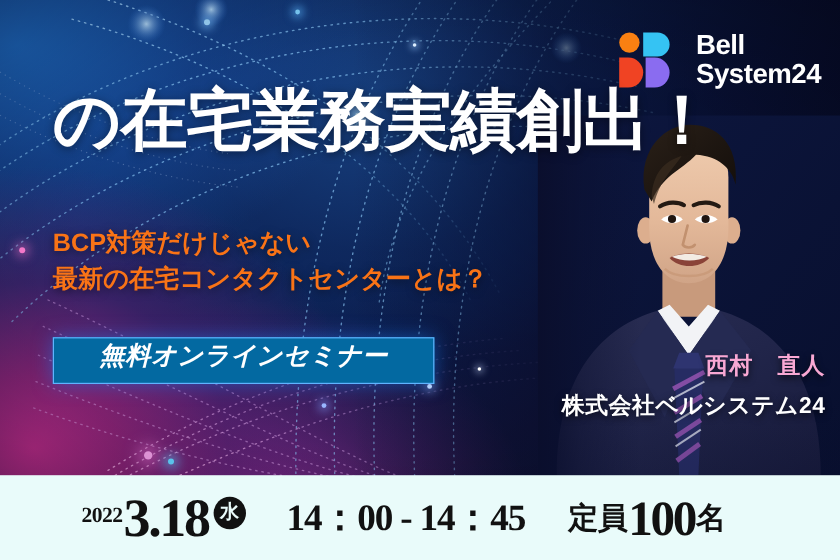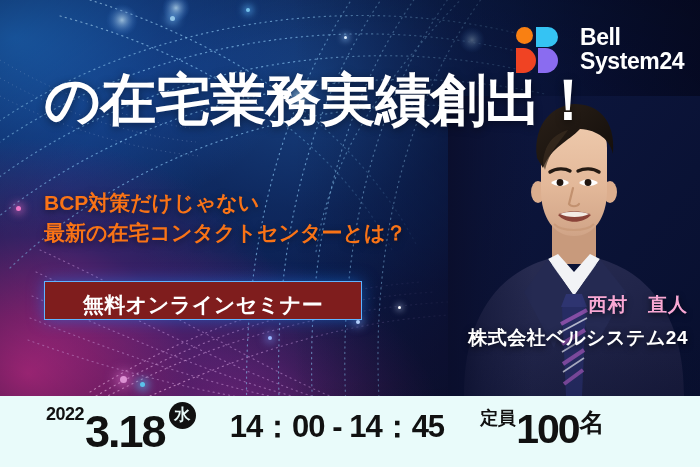--- a/index.html
+++ b/index.html
@@ -144,26 +144,27 @@
     white-space: nowrap;
   }
 
   
   .cta {
     position: absolute;
     left: 44px;
     top: 281px;
     width: 316px;
     height: 37px;
-    background: #7f1d1d;
+    background: #0369a1;
     border: 1px solid #5fb3ff;
     display: flex;
-    align-items: flex-end;
+    align-items: flex-start;
     justify-content: center;
     box-shadow: 0 0 16px rgba(24,120,235,0.55);
+    font-style: italic;
   }
   .cta-label {
     color: #ffffff;
     font-size: 21px;
     font-weight: 700;
     letter-spacing: 0.5px;
     white-space: nowrap;
   }
 
   
@@ -215,24 +216,25 @@
     bottom: 0;
     width: 700px;
     height: 71px;
     background: #e9fbfa;
     display: flex;
     align-items: center;
     color: #111111;
   }
   .ib-inner {
     display: flex;
-    align-items: flex-start;
-    padding-left: 46px;
+    align-items: center;
+    padding-left: 68px;
     width: 100%;
     box-sizing: border-box;
+    font-family: Liberation Serif, serif;
   }
   .ib-year {
     font-size: 18px;
     font-weight: 700;
     letter-spacing: -0.5px;
     position: relative;
     top: -2px;
   }
   .ib-date {
     font-size: 45px;
@@ -257,21 +259,21 @@
     flex: none;
   }
   .ib-time {
     font-size: 31px;
     font-weight: 700;
     letter-spacing: -1px;
     margin-left: 34px;
     white-space: nowrap;
   }
   .ib-cap-label {
-    font-size: 18px;
+    font-size: 25px;
     font-weight: 700;
     margin-left: 36px;
     letter-spacing: -0.5px;
   }
   .ib-cap-num {
     font-size: 41px;
     font-weight: 700;
     letter-spacing: -2px;
     margin-left: 1px;
   }

